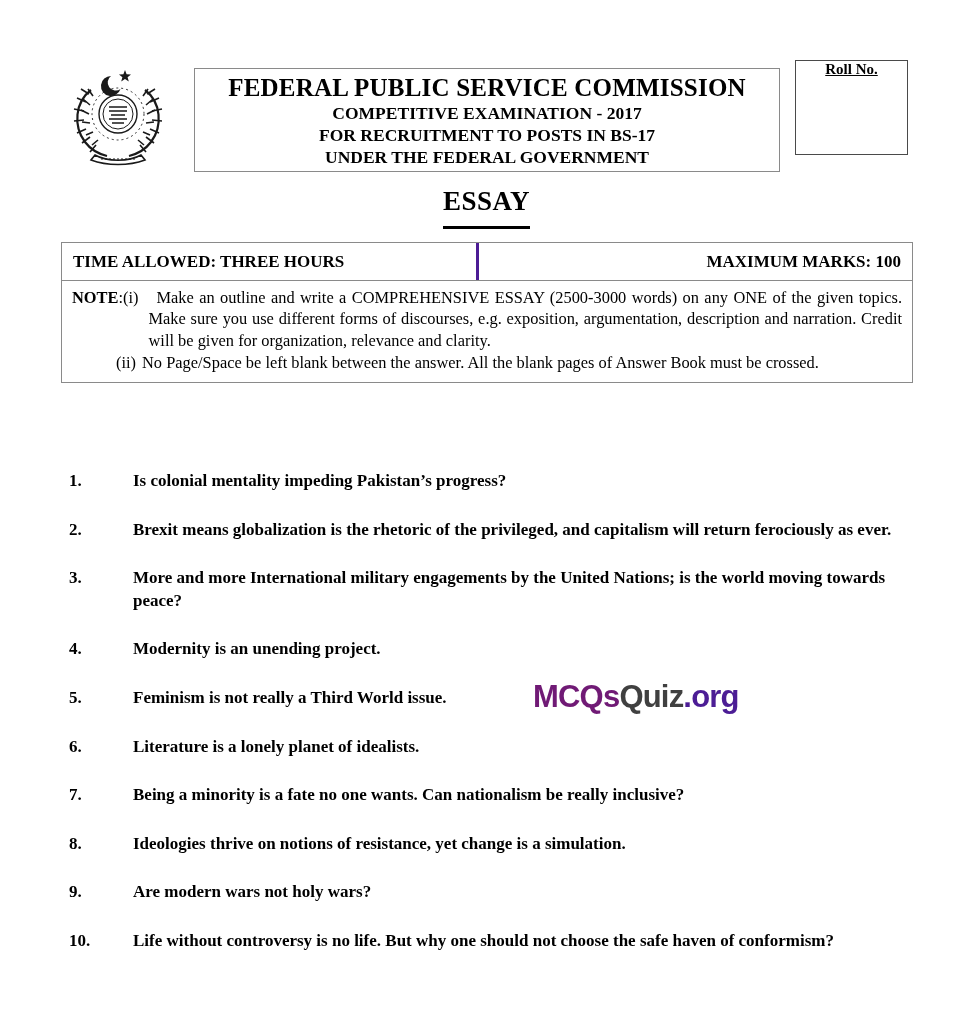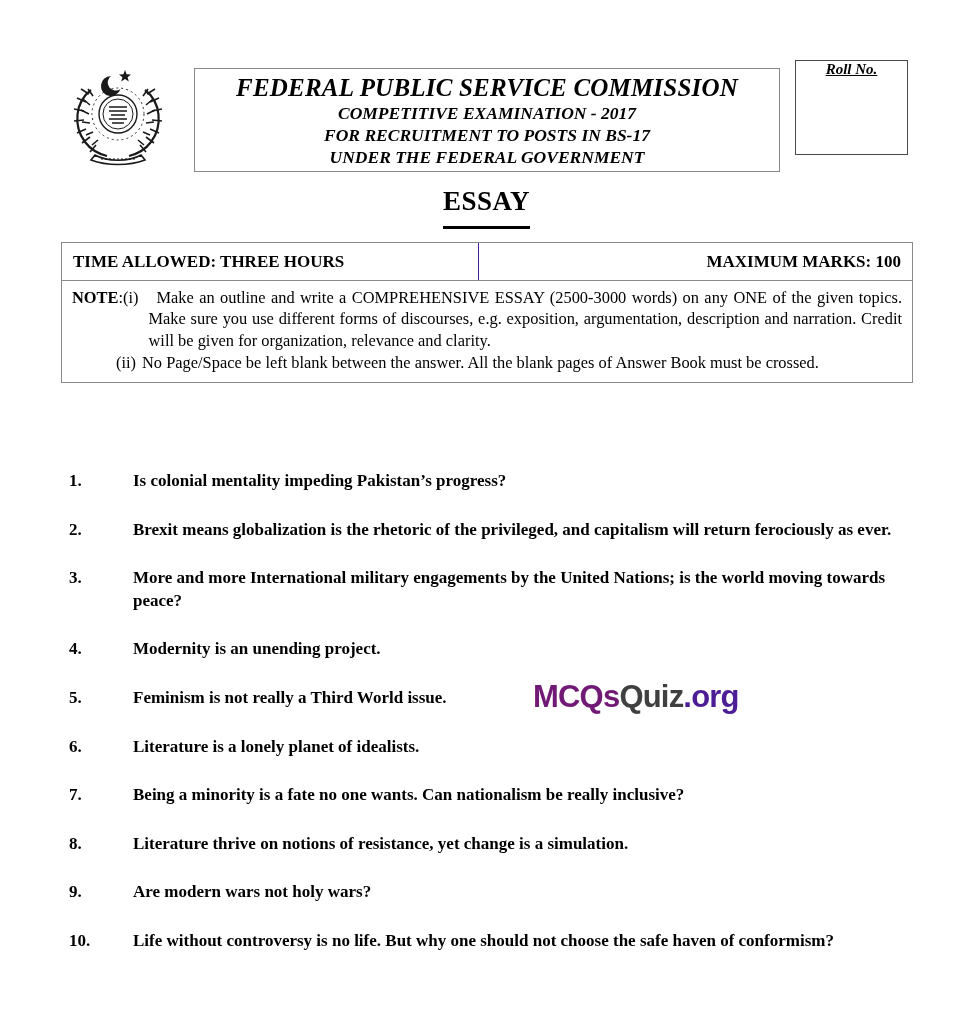--- a/index.html
+++ b/index.html
@@ -17,21 +17,20 @@
     overflow: hidden;
   }
 
   
   .masthead {
     position: absolute;
     left: 0;
     top: 0;
     width: 973px;
     height: 175px;
-    font-style: italic;
   }
 
   .emblem {
     position: absolute;
     left: 59px;
     top: 56px;
     width: 118px;
     height: 112px;
   }
   .emblem svg { display: block; width: 118px; height: 112px; }
@@ -109,21 +108,21 @@
   }
   .info-row {
     display: flex;
     width: 100%;
     height: 38px;
     border-bottom: 1px solid #8a8a8a;
     box-sizing: border-box;
   }
   .cell-time {
     width: 417px;
-    border-right: 1px solid #4c1d95;
+    border-right: 3px solid #4c1d95;
     box-sizing: border-box;
     display: flex;
     align-items: center;
     padding-left: 11px;
     font-size: 17px;
     font-weight: bold;
   }
   .cell-marks {
     flex: 1;
     box-sizing: border-box;
@@ -300,21 +299,21 @@
   <div class="q-item">
     <div class="q-num">6.</div>
     <div class="q-text">Literature is a lonely planet of idealists.</div>
   </div>
   <div class="q-item">
     <div class="q-num">7.</div>
     <div class="q-text">Being a minority is a fate no one wants. Can nationalism be really inclusive?</div>
   </div>
   <div class="q-item">
     <div class="q-num">8.</div>
-    <div class="q-text">Literature thrive on notions of resistance, yet change is a simulation.</div>
+    <div class="q-text">Ideologies thrive on notions of resistance, yet change is a simulation.</div>
   </div>
   <div class="q-item">
     <div class="q-num">9.</div>
     <div class="q-text">Are modern wars not holy wars?</div>
   </div>
   <div class="q-item">
     <div class="q-num">10.</div>
     <div class="q-text">Life without controversy is no life. But why one should not choose the safe haven of conformism?</div>
   </div>
 </div>

